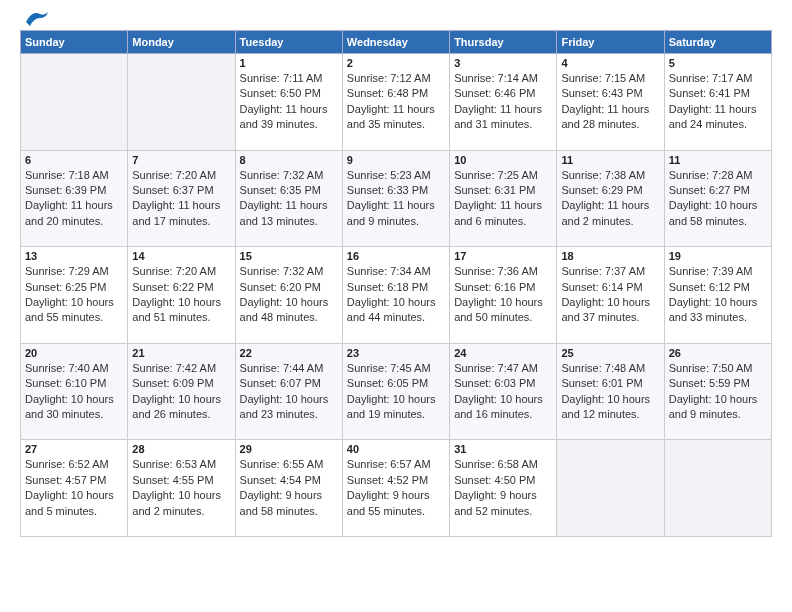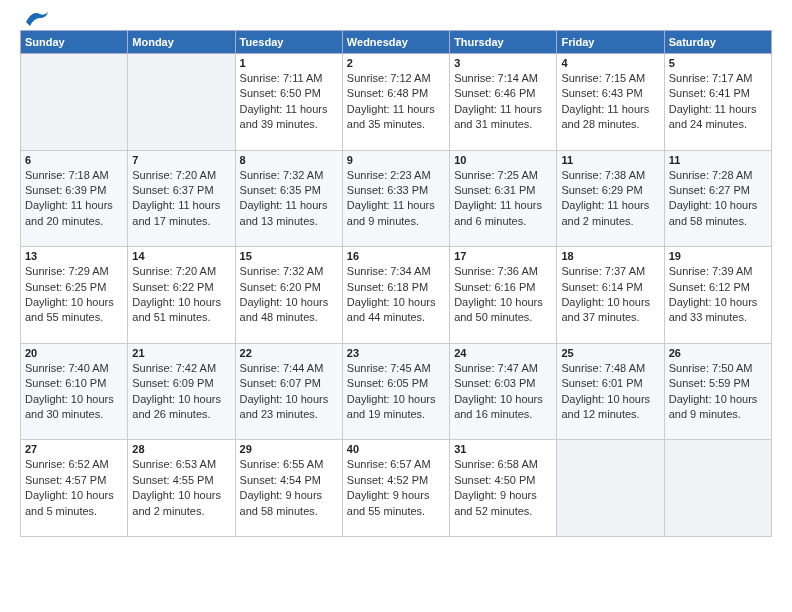--- a/index.html
+++ b/index.html
@@ -186,21 +186,21 @@
         <span class="day-num">8</span>
         <div class="cell-text">
           <span>Sunrise: 7:32 AM</span><br>
           <span>Sunset: 6:35 PM</span><br>
           <span>Daylight: 11 hours and 13 minutes.</span>
         </div>
       </td>
           <td>
         <span class="day-num">9</span>
         <div class="cell-text">
-          <span>Sunrise: 2:23 AM</span><br>
+          <span>Sunrise: 5:23 AM</span><br>
           <span>Sunset: 6:33 PM</span><br>
           <span>Daylight: 11 hours and 9 minutes.</span>
         </div>
       </td>
           <td>
         <span class="day-num">10</span>
         <div class="cell-text">
           <span>Sunrise: 7:25 AM</span><br>
           <span>Sunset: 6:31 PM</span><br>
           <span>Daylight: 11 hours and 6 minutes.</span>

